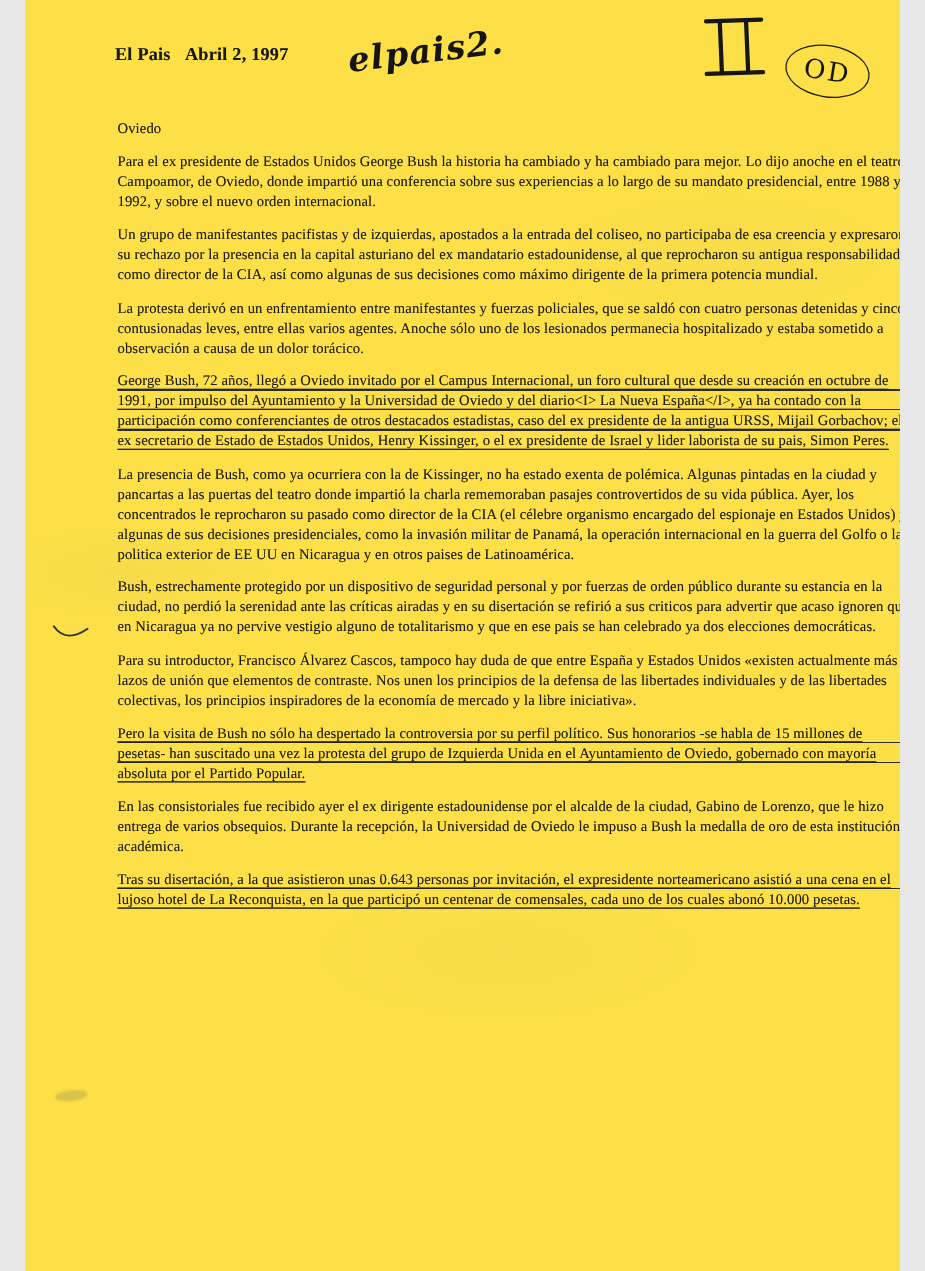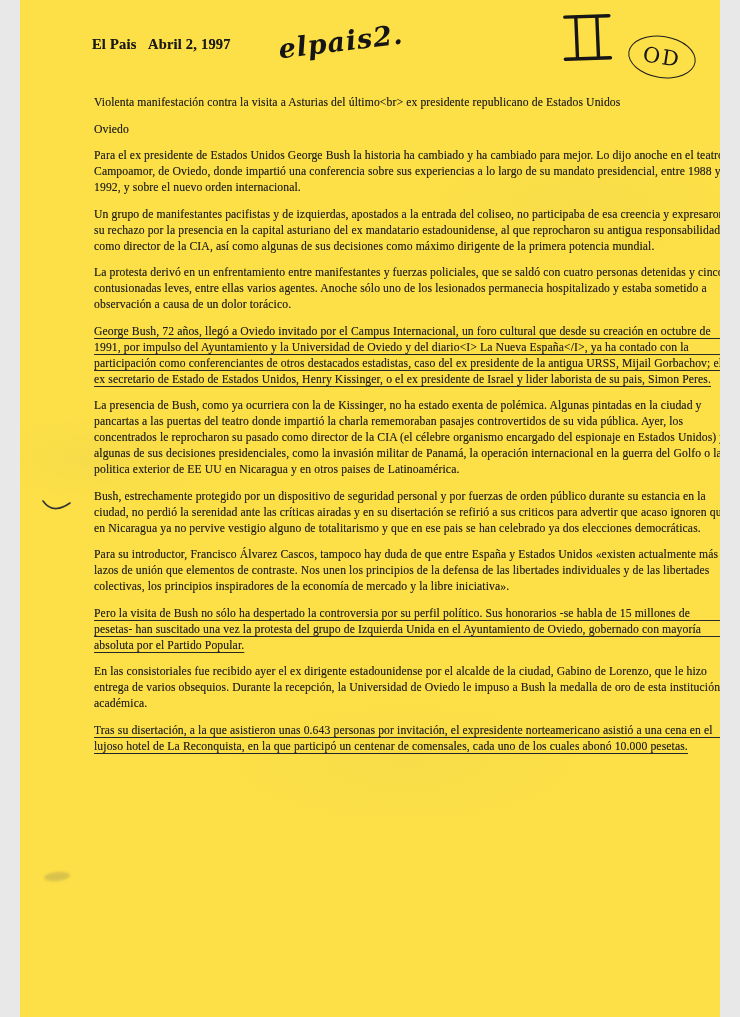--- a/index.html
+++ b/index.html
@@ -120,21 +120,20 @@
         <path d="M8 50 L53 47"></path>
       </g>
     </svg>
   </div>
 
   <div class="hw-circled">
     <span>OD</span>
   </div>
 
   <div class="article">
-    <p>Violenta manifestación contra la visita a Asturias del último&lt;br&gt; ex presidente republicano de Estados Unidos</p>
     <p>Oviedo</p>
     <p> Para el ex presidente de Estados Unidos George Bush la historia ha cambiado y ha cambiado para mejor. Lo dijo anoche en el teatro Campoamor, de Oviedo, donde impartió una conferencia sobre sus experiencias a lo largo de su mandato presidencial, entre 1988 y 1992, y sobre el nuevo orden internacional.</p>
     <p>Un grupo de manifestantes pacifistas y de izquierdas, apostados a la entrada del coliseo, no participaba de esa creencia y expresaron su rechazo por la presencia en la capital asturiano del ex mandatario estadounidense, al que reprocharon su antigua responsabilidad como director de la CIA, así como algunas de sus decisiones como máximo dirigente de la primera potencia mundial.</p>
     <p>La protesta derivó en un enfrentamiento entre manifestantes y fuerzas policiales, que se saldó con cuatro personas detenidas y cinco contusionadas leves, entre ellas varios agentes. Anoche sólo uno de los lesionados permanecia hospitalizado y estaba sometido a observación a causa de un dolor torácico.</p>
     <p class="underlined">George Bush, 72 años, llegó a Oviedo invitado por el Campus Internacional, un foro cultural que desde su creación en octubre de 1991, por impulso del Ayuntamiento y la Universidad de Oviedo y del diario&lt;I&gt; La Nueva España&lt;/I&gt;, ya ha contado con la participación como conferenciantes de otros destacados estadistas, caso del ex presidente de la antigua URSS, Mijail Gorbachov; el ex secretario de Estado de Estados Unidos, Henry Kissinger, o el ex presidente de Israel y lider laborista de su pais, Simon Peres.</p>
     <p>La presencia de Bush, como ya ocurriera con la de Kissinger, no ha estado exenta de polémica. Algunas pintadas en la ciudad y pancartas a las puertas del teatro donde impartió la charla rememoraban pasajes controvertidos de su vida pública. Ayer, los concentrados le reprocharon su pasado como director de la CIA (el célebre organismo encargado del espionaje en Estados Unidos) y algunas de sus decisiones presidenciales, como la invasión militar de Panamá, la operación internacional en la guerra del Golfo o la politica exterior de EE UU en Nicaragua y en otros paises de Latinoamérica.</p>
     <p>Bush, estrechamente protegido por un dispositivo de seguridad personal y por fuerzas de orden público durante su estancia en la ciudad, no perdió la serenidad ante las críticas airadas y en su disertación se refirió a sus criticos para advertir que acaso ignoren que en Nicaragua ya no pervive vestigio alguno de totalitarismo y que en ese pais se han celebrado ya dos elecciones democráticas.</p>
     <p>Para su introductor, Francisco Álvarez Cascos, tampoco hay duda de que entre España y Estados Unidos «existen actualmente más lazos de unión que elementos de contraste. Nos unen los principios de la defensa de las libertades individuales y de las libertades colectivas, los principios inspiradores de la economía de mercado y la libre iniciativa».</p>
     <p class="underlined">Pero la visita de Bush no sólo ha despertado la controversia por su perfil político. Sus honorarios -se habla de 15 millones de pesetas- han suscitado una vez la protesta del grupo de Izquierda Unida en el Ayuntamiento de Oviedo, gobernado con mayoría absoluta por el Partido Popular.</p>
     <p>En las consistoriales fue recibido ayer el ex dirigente estadounidense por el alcalde de la ciudad, Gabino de Lorenzo, que le hizo entrega de varios obsequios. Durante la recepción, la Universidad de Oviedo le impuso a Bush la medalla de oro de esta institución académica.</p>

